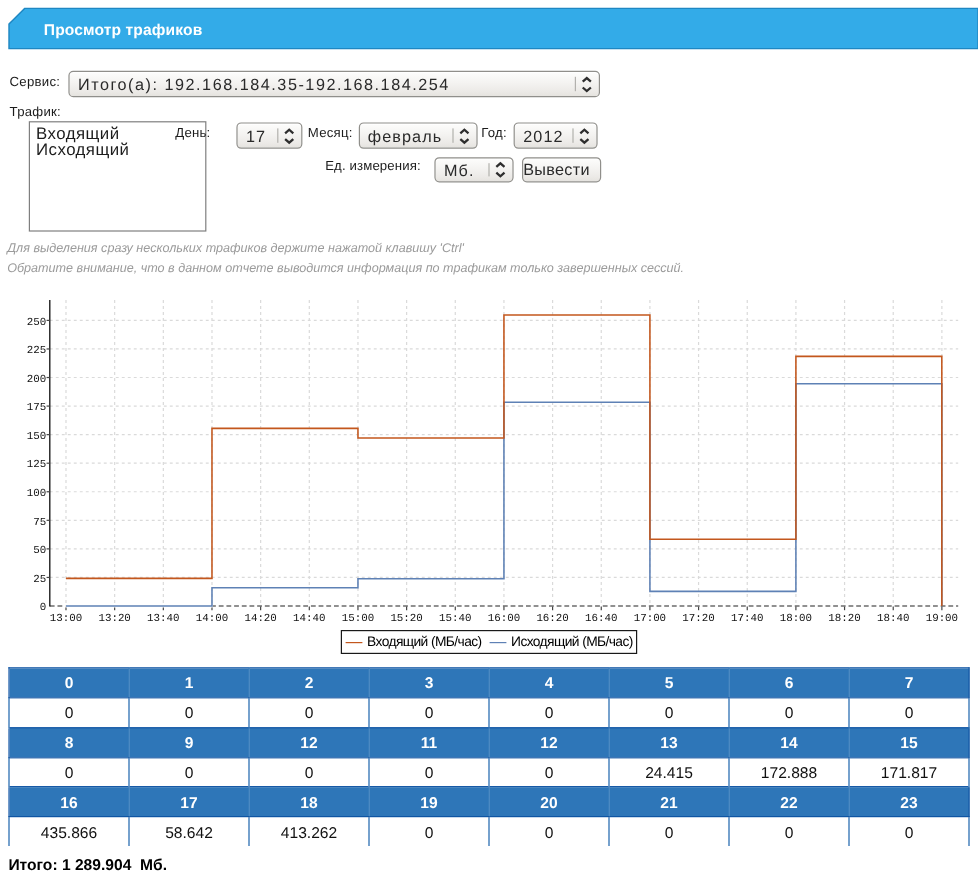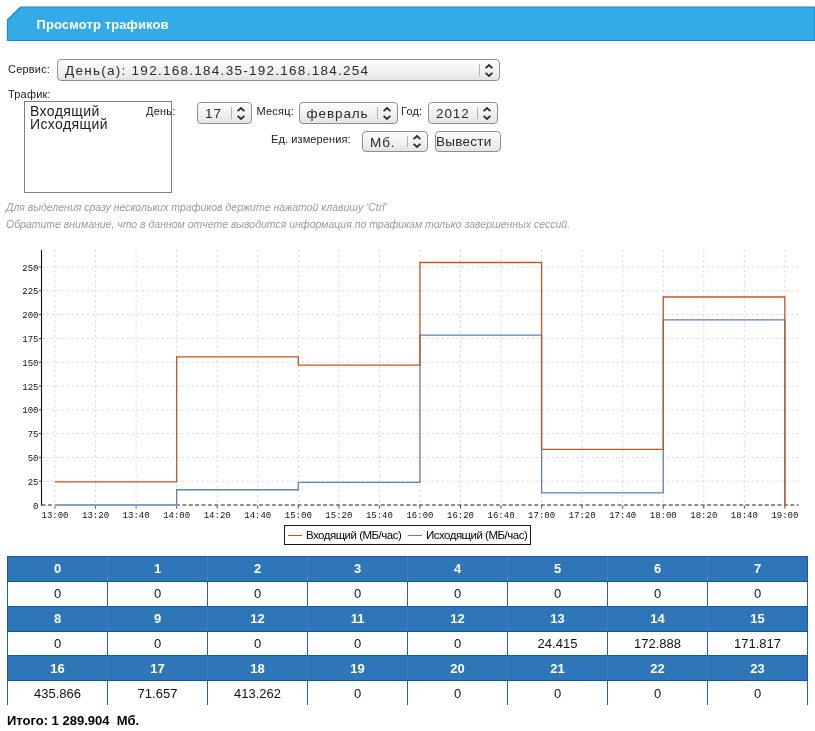--- a/index.html
+++ b/index.html
@@ -30,21 +30,21 @@
 </head>
 <body>
 
 <svg class="abs" style="left:0;top:0;" width="815" height="42" viewBox="0 0 815 42">
   <polygon points="7.5,20 20.5,7 815,7 815,40.5 7.5,40.5" fill="#33abe8" stroke="#1f87c2" stroke-width="1.2"></polygon>
 </svg>
 <div class="abs" style="left:36.5px;top:17px;font-size:13px;font-weight:bold;color:#fff;letter-spacing:0.1px;">Просмотр трафиков</div>
 
 <div class="lbl" style="left:8px;top:63px;">Сервис:</div>
 <div class="sel" style="left:57px;top:59px;width:443px;">
-  <span class="t" style="letter-spacing:1.27px;">День(а): 192.168.184.35-192.168.184.254</span>
+  <span class="t" style="letter-spacing:1.27px;">Итого(а): 192.168.184.35-192.168.184.254</span>
   <span class="d"></span>
   <span class="a">
       <svg class="chev" width="14" height="15" viewBox="0 0 14 15">
         <path d="M3.6 5.1 L7 2.1 L10.4 5.1" fill="none" stroke="#2e2e2e" stroke-width="1.9"></path>
         <path d="M3.6 9.9 L7 12.9 L10.4 9.9" fill="none" stroke="#2e2e2e" stroke-width="1.9"></path>
       </svg>
     </span>
 </div>
 <div class="lbl" style="left:8px;top:88px;">Трафик:</div>
 <div class="abs" style="left:24px;top:101px;width:148px;height:92px;border:1px solid #7f7f7f;box-sizing:border-box;background:#fff;">
@@ -260,21 +260,21 @@
         <td>17</td>
         <td>18</td>
         <td>19</td>
         <td>20</td>
         <td>21</td>
         <td>22</td>
         <td>23</td>
       </tr>
   <tr class="d">
         <td>435.866</td>
-        <td>71.657</td>
+        <td>58.642</td>
         <td>413.262</td>
         <td>0</td>
         <td>0</td>
         <td>0</td>
         <td>0</td>
         <td>0</td>
       </tr>
 </tbody>
   </table>
 <div class="abs" style="left:7px;top:712.5px;font-size:13px;font-weight:bold;color:#000;">Итого: 1&nbsp;289.904&nbsp; Мб.</div>

